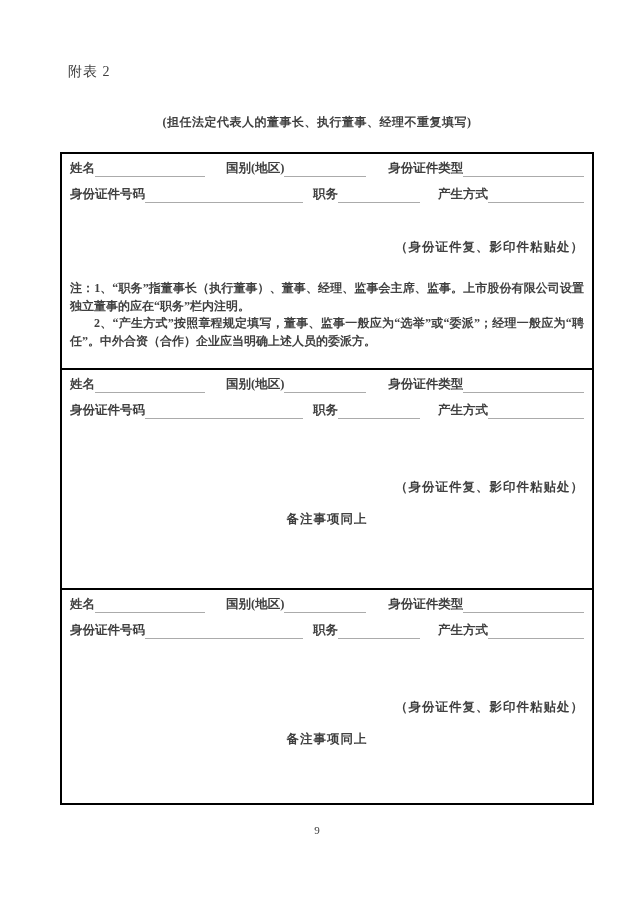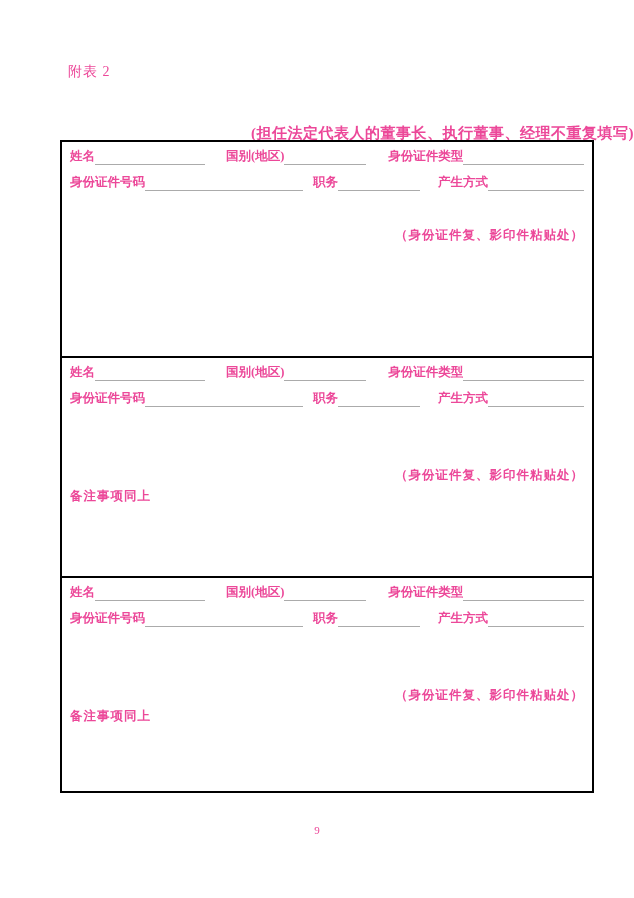--- a/index.html
+++ b/index.html
@@ -1,34 +1,34 @@
 <!DOCTYPE html>
 <html><head>
 <meta charset="utf-8">
 <style>
   html,body { margin:0; padding:0; background:#ffffff; }
   .page {
     position:relative; width:634px; height:898px; background:#ffffff;
-    font-family:"Liberation Serif","DejaVu Serif",serif; color:#ec4899;
+    font-family:"Liberation Serif","DejaVu Serif",serif; color:#404040;
     overflow:hidden;
   }
   .annotation {
     position:absolute; left:68px; top:63px;
     font-size:14px; letter-spacing:1px;
   }
   .title {
     position:absolute; left:0; right:0; top:84px; text-align:center;
     font-size:21px; font-weight:bold; letter-spacing:2px;
   }
   .subtitle {
-    position:absolute; left:0; right:0; top:114px; text-align:right;
-    font-size:15px; font-weight:600; letter-spacing:0.5px;margin-top:10px;
+    position:absolute; left:0; right:0; top:114px; text-align:center;
+    font-size:12px; font-weight:600; letter-spacing:0.5px;
   }
   .form-table {
-    position:absolute; left:60px; top:140px; width:534px; height:653px;
+    position:absolute; left:60px; top:152px; width:534px; height:653px;
     border:2px solid #000; box-sizing:border-box;
     display:flex; flex-direction:column;
   }
   .section { box-sizing:border-box; padding:7px 8px 0 8px; display:flex; flex-direction:column; }
   .s1 { height:216px; border-bottom:2px solid #000; }
   .s2 { height:220px; border-bottom:2px solid #000; }
   .s3 { flex:1; }
 
   .frow {
     display:flex; align-items:flex-end; white-space:nowrap;
@@ -39,21 +39,21 @@
   .u1 { width:110px; margin-right:21px; }
   .u2 { width:82px;  margin-right:22px; }
   .u3 { flex:1; }
   .u4 { width:158px; margin-right:10px; }
   .u5 { width:82px;  margin-right:18px; }
   .u6 { flex:1; }
 
   .paste { text-align:right; font-weight:bold; font-size:12.5px; letter-spacing:1px; }
   .s1 .paste { margin-top:26px; }
   .s2 .paste, .s3 .paste { margin-top:50px; }
-  .remark { text-align:left; font-weight:bold; font-size:12.5px; margin-top:4px; letter-spacing:1px; }
+  .remark { text-align:center; font-weight:bold; font-size:12.5px; margin-top:15px; letter-spacing:1px; }
 
   .notes { margin-top:24px; font-size:12px; font-weight:600; line-height:17.5px; text-align:justify; }
   .notes p { margin:0; }
   .notes .p2 { text-indent:2em; }
 
   .pagenum {
     position:absolute; bottom:62px; left:0; right:0;
     text-align:center; font-size:11px;
   }
 </style>
@@ -78,20 +78,24 @@
       </div>
       <div class="frow">
         <span class="lbl">身份证件号码</span>
         <span class="u u4"></span>
         <span class="lbl">职务</span>
         <span class="u u5"></span>
         <span class="lbl">产生方式</span>
         <span class="u u6"></span>
       </div>
       <div class="paste">（身份证件复、影印件粘贴处）</div>
+      <div class="notes">
+        <p class="p1">注：1、“职务”指董事长（执行董事）、董事、经理、监事会主席、监事。上市股份有限公司设置独立董事的应在“职务”栏内注明。</p>
+        <p class="p2">2、“产生方式”按照章程规定填写，董事、监事一般应为“选举”或“委派”；经理一般应为“聘任”。中外合资（合作）企业应当明确上述人员的委派方。</p>
+      </div>
     </div>
 
     <div class="section s2">
       <div class="frow">
         <span class="lbl">姓名</span>
         <span class="u u1"></span>
         <span class="lbl">国别(地区)</span>
         <span class="u u2"></span>
         <span class="lbl">身份证件类型</span>
         <span class="u u3"></span>

